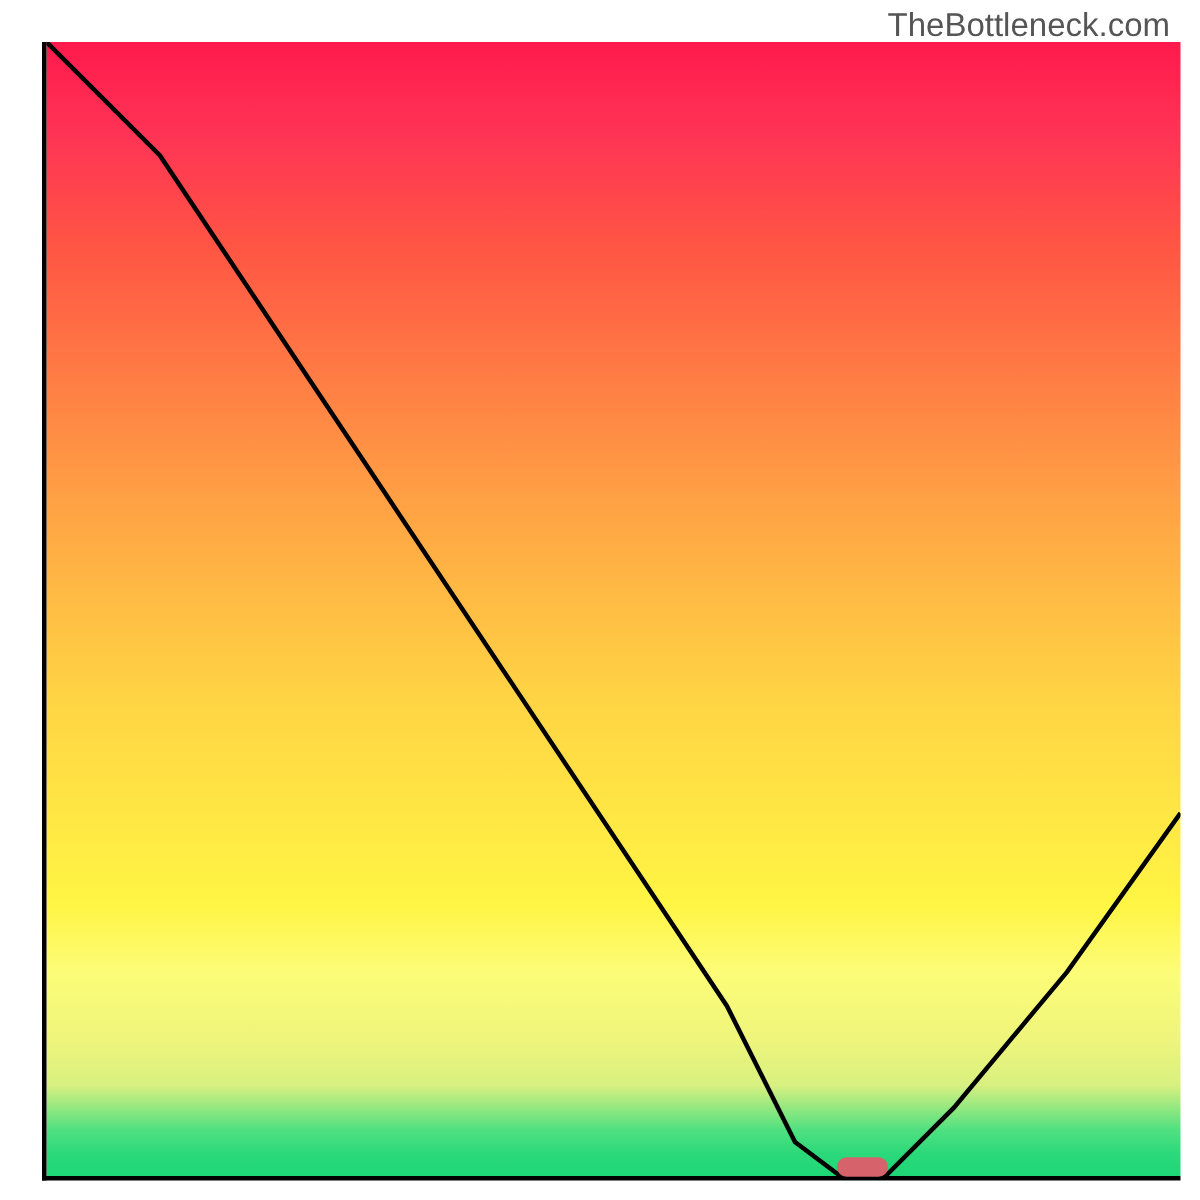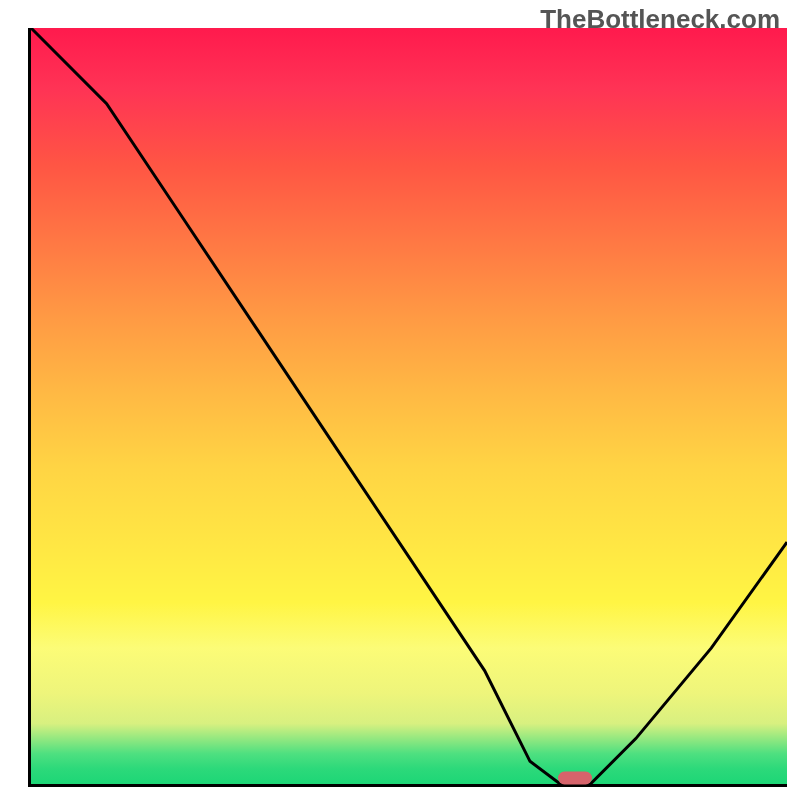--- a/index.html
+++ b/index.html
@@ -14,22 +14,22 @@
     width: 800px;
     height: 800px;
     position: relative;
     background: white;
   }
   .watermark {
     position: absolute;
     top: 4px;
     right: 20px;
     color: #555;
-    font-size: 26px;
-    font-weight: bold;
+    font-size: 22px;
+    font-weight: normal;
     z-index: 10;
   }
   .chart-area {
     position: absolute;
     left: 28px;
     top: 28px;
     width: 756px;
     height: 756px;
     background: linear-gradient(to bottom,
       #ff1a4d 0%,

